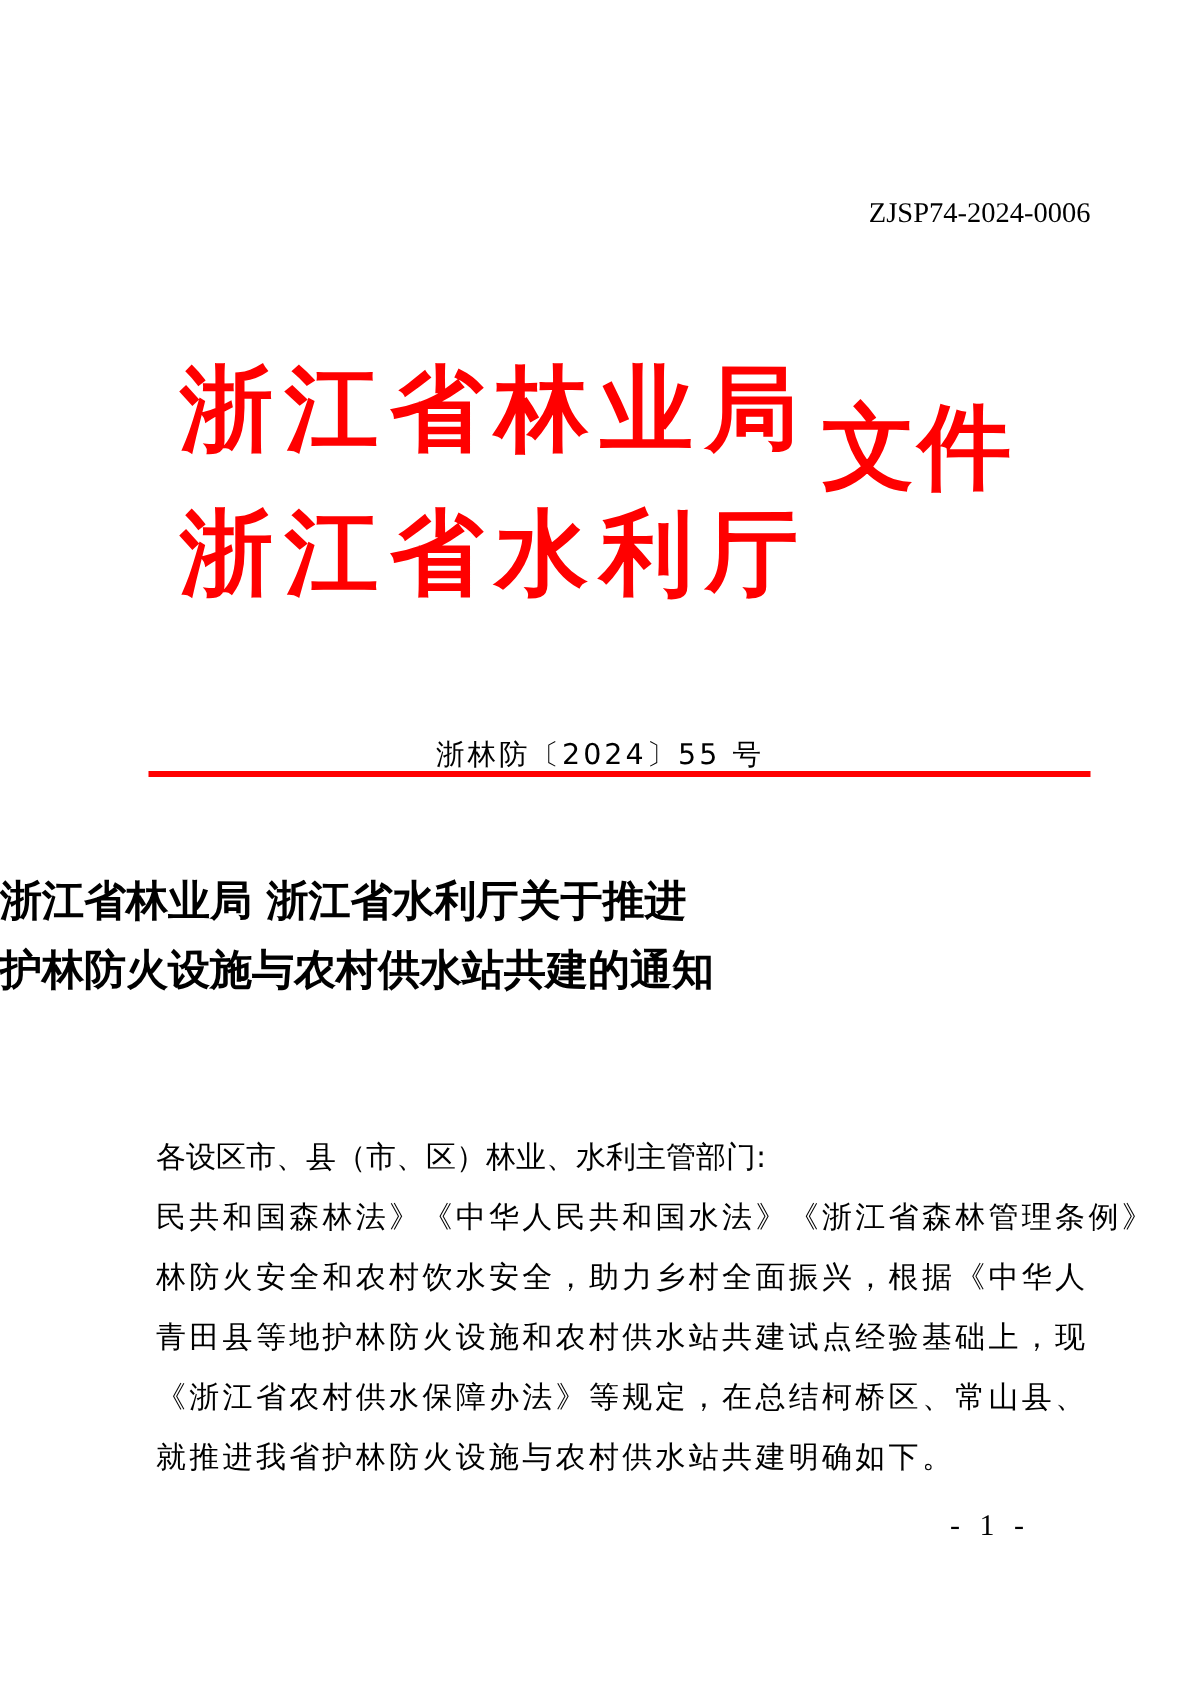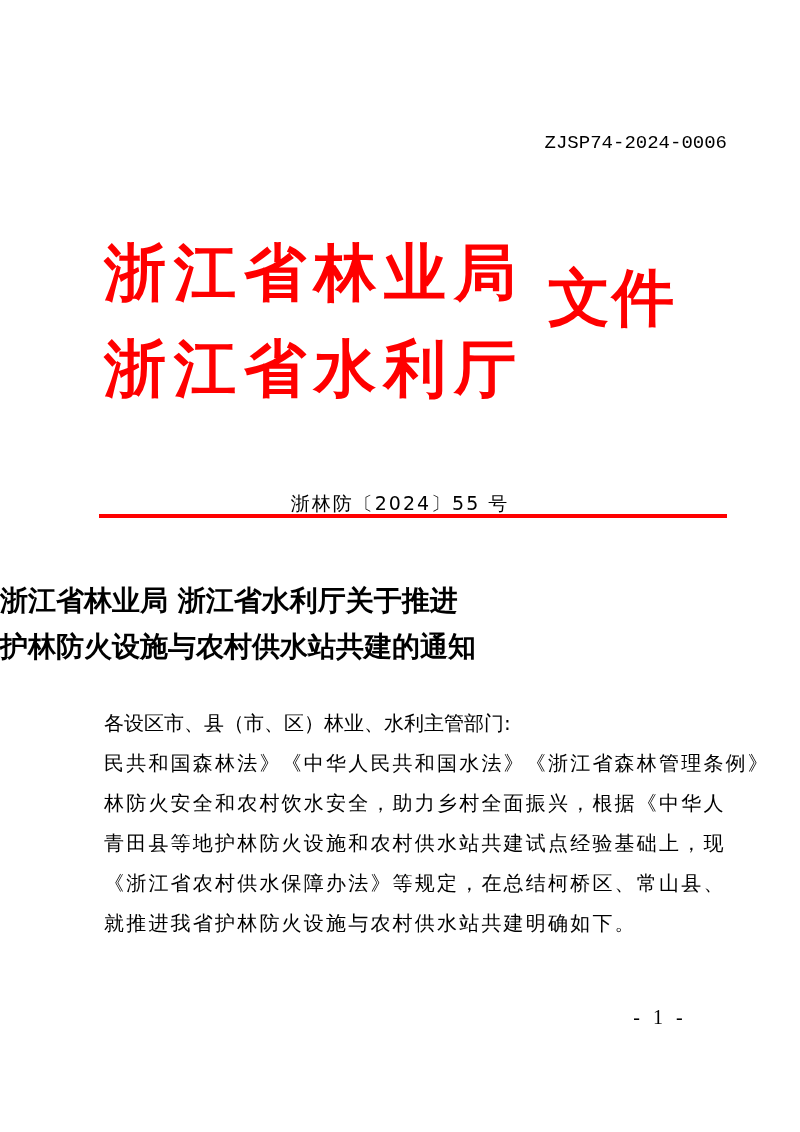--- a/index.html
+++ b/index.html
@@ -14,28 +14,28 @@
       overflow: hidden;
       font-family: "DejaVu Serif", "Liberation Serif", serif;
       color: #000000;
     }
     .doc-code {
       position: absolute;
       top: 131px;
       left: 527px;
       width: 200px;
       text-align: right;
-      font-family: Liberation Mono, monospace;
+      font-family: Liberation Serif, serif;
       font-size: 19px;
       line-height: 24px;
       color: #000;
     }
     .issuer {
       position: absolute;
-      left: 104px;
+      left: 120px;
       top: 225px;
       width: 440px;
     }
     .issuer-line {
       font-family: "DejaVu Serif", "Liberation Serif", serif;
       font-size: 62px;
       line-height: 96px;
       letter-spacing: 8px;
       color: #ff0000;
       white-space: nowrap;
@@ -92,20 +92,21 @@
       top: 703px;
       left: 104px;
       width: 620px;
       font-family: "DejaVu Sans", "Liberation Sans", sans-serif;
       font-size: 20px;
       line-height: 40px;
       color: #000;
     }
     .body-text .addressee {
       white-space: nowrap;
+      margin-top: 48px;
     }
     .body-text .para-line {
       white-space: nowrap;
       letter-spacing: 2.2px;
     }
     .body-text .indent {
       padding-left: 42px;
     }
     .page-number {
       position: absolute;

